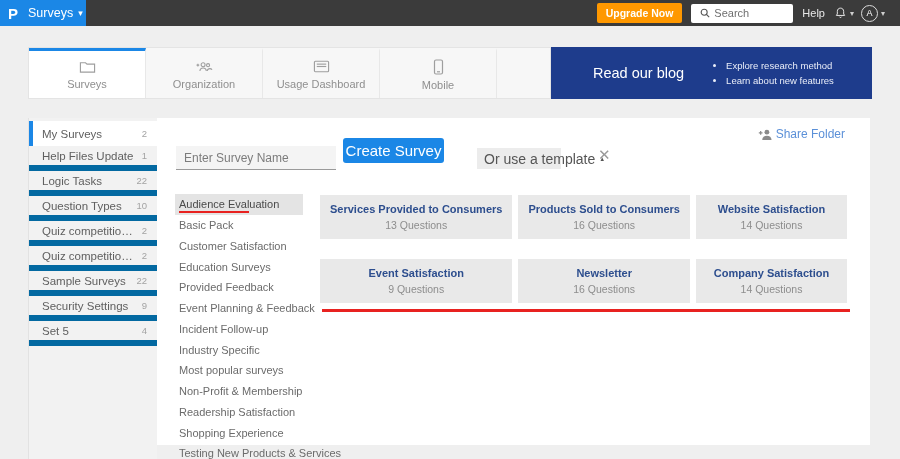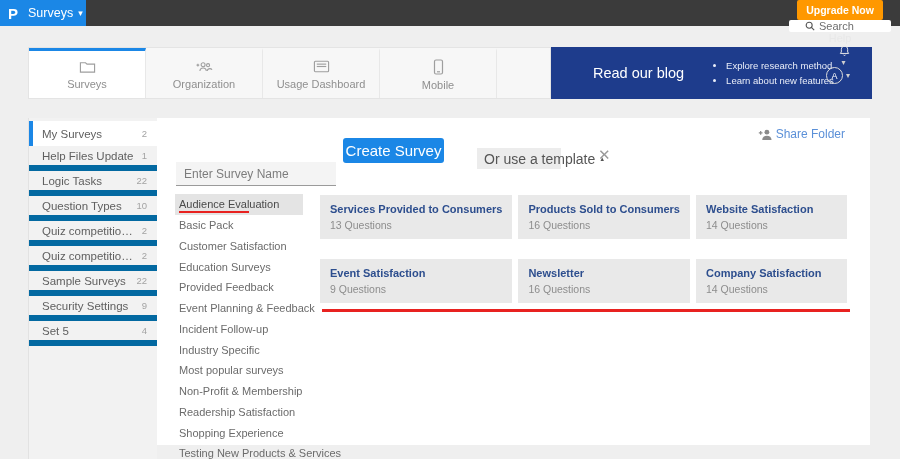--- a/index.html
+++ b/index.html
@@ -6,25 +6,25 @@
   html,body { width:900px; height:459px; overflow:hidden; }
   body { font-family:"Liberation Sans", sans-serif; background:var(--page-bg,#efefef); position:relative; }
 
   
   .topbar { position:absolute; left:0; top:0; width:900px; height:26px; background:var(--topbar-bg,#3b3b3b); z-index:5; }
   .logo-area { position:absolute; left:0; top:0; width:86px; height:26px; background:var(--accent-blue,#1b87e6);
                display:flex; align-items:center; padding-left:8px; cursor:pointer; }
   .logo { color:#fff; font-weight:bold; font-size:15px; margin-right:10px; }
   .product { color:#fff; font-size:12.5px; }
   .caret { color:#fff; font-size:9px; margin-left:5px; }
-  .topbar-right { position:absolute; right:0; top:0; height:26px; display:flex; align-items:center;flex-direction:column; }
+  .topbar-right { position:absolute; right:0; top:0; height:26px; display:flex; align-items:center; }
   .upgrade { background:var(--orange,#ff9800); color:#fff; border:none; border-radius:2px; font-family:inherit;
              font-size:10.5px; font-weight:bold; padding:4px 9px; margin-right:9px; cursor:pointer; }
   .searchbox { width:102px; height:19px; background:#fff; border-radius:2px; display:flex; align-items:center;
-               padding:0 16px; margin-right:9px; }
+               padding:0 9px; margin-right:9px; }
   .searchbox svg { flex:0 0 auto; margin-right:4px; }
   .searchbox input { border:none; outline:none; width:100%; font-family:inherit; font-size:11px; color:#444; background:transparent; }
   .searchbox input::placeholder { color:#6e6e6e; }
   .help { color:#e8e8e8; font-size:11px; margin-right:9px; cursor:pointer; }
   .bell { display:flex; align-items:center; cursor:pointer; }
   .tb-caret { color:#cfcfcf; font-size:8px; margin:0 5px 0 3px; cursor:pointer; }
   .avatar { width:17px; height:17px; border:1px solid #dcdcdc; border-radius:50%; color:#fff; font-size:9px;
             display:flex; align-items:center; justify-content:center; margin-left:2px; cursor:pointer; }
   .avatar-wrap { margin-right:10px; display:flex; align-items:center; }
 
@@ -53,40 +53,40 @@
   .side-item.active { background:#fff; border-bottom:none; }
   .side-item.active::before { content:""; position:absolute; left:0; top:0; width:4px; height:100%; background:var(--accent-blue,#1b87e6); }
   .side-label { font-size:11.5px; color:#606060; white-space:nowrap; overflow:hidden; text-overflow:ellipsis; flex:1; }
   .side-count { font-size:9.5px; color:#a3a3a3; margin-left:6px; }
 
   .share { position:absolute; top:9px; right:25px; display:flex; align-items:flex-end; gap:3px; cursor:pointer; }
   .share-label { font-size:12px; color:var(--link-blue,#5b90d8); }
 
   .name-input { position:absolute; left:148px; top:28px; width:160px; height:24px; background:#f4f4f4;
                 border:none; border-bottom:1px solid #9a9a9a; font-family:inherit; font-size:12px;
-                color:#0369a1; padding:0 8px; outline:none;margin-top:16px; }
+                color:#0369a1; padding:0 8px; outline:none; }
   .name-input::placeholder { color:#7c7c7c; }
   .create-btn { position:absolute; left:315px; top:20px; width:101px; height:25px; background:var(--accent-blue,#1b87e6);
                 color:#fff; border:none; border-radius:3px; font-family:inherit; font-size:15px; cursor:pointer; }
   .tpl-select { position:absolute; left:449px; top:30px; width:84px; height:21px; background:#ececec;
                 display:flex; align-items:center; justify-content:space-between; padding:0 7px; cursor:pointer; }
   .tpl-select-label { font-size:14px; color:#555; white-space:nowrap; }
   .tpl-caret { font-size:6px; color:#555; margin-left:4px; }
   .close-x { position:absolute; left:570px; top:29px; font-size:15px; color:#9a9a9a; cursor:pointer; line-height:1; }
 
   .categories { position:absolute; left:147px; top:76px; width:128px; }
   .cat-item { height:20.75px; display:flex; align-items:center; padding-left:4px; position:relative; cursor:pointer;text-align:right; }
   .cat-label { font-size:11px; color:#6b6b6b; white-space:nowrap; }
   .cat-item.selected { background:#e4e4e4; }
   .cat-item.selected .cat-label { color:#4a4a4a; }
   .cat-underline { position:absolute; left:4px; top:17px; width:70px; height:2px; background:var(--annotation-red,#e82220); }
 
   .cards { position:absolute; left:292px; top:77px; width:527px; display:grid;
            grid-template-columns:repeat(3,1fr); column-gap:6px; row-gap:20px; }
-  .card { background:#e9e9e9; height:44px; padding:8px 10px; cursor:pointer; }
+  .card { background:#e9e9e9; height:44px; padding:8px 10px; cursor:pointer;text-align:center; }
   .card-title { font-size:11px; font-weight:bold; color:var(--card-navy,#2d4e8e); white-space:nowrap; overflow:hidden; }
   .card-q { font-size:10.5px; color:#8d8d8d; margin-top:4px; }
 
   .red-line { position:absolute; left:294px; top:191px; width:528px; height:3px; background:var(--annotation-red,#e82220); }
 </style>
 </head>
 <body>
 
 <header class="topbar">
   <div class="logo-area">

